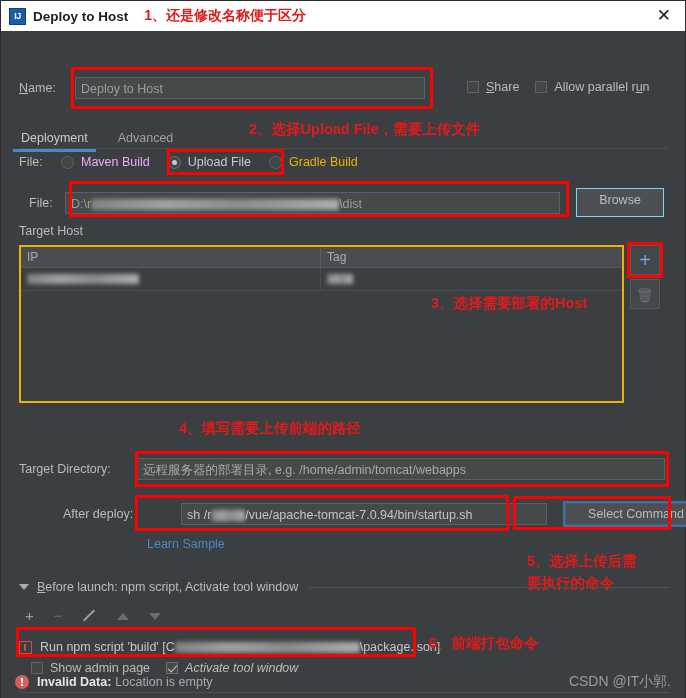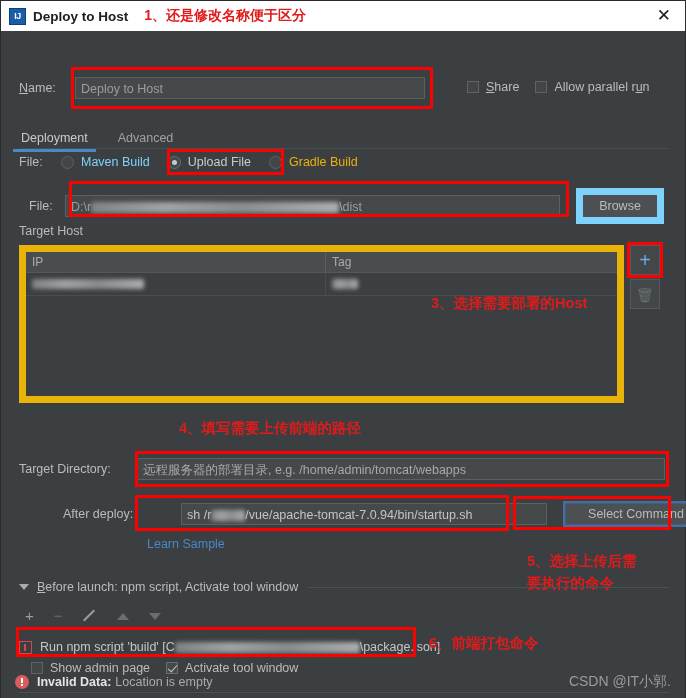--- a/index.html
+++ b/index.html
@@ -41,22 +41,22 @@
   .row{display:flex;align-items:center;}
   .lbl{color:#bbbbbb;font-size:12.5px;white-space:nowrap;}
   .mn{text-decoration:underline;}
 
   .field{
     background:#45494a;border:1px solid #5e6060;color:#9a9d9e;
     font-size:12.5px;height:22px;line-height:22px;padding:0 5px;box-sizing:border-box;
     overflow:hidden;white-space:nowrap;
   }
   .btn{
-    background:#4c5052;border:7px solid #7dd3fc;color:#bbbbbb;
-    font-size:12.5px;height:36px;line-height:22px;text-align:center;
+    background:#4c5052;border:1px solid #7dd3fc;color:#bbbbbb;
+    font-size:12.5px;height:29px;line-height:22px;text-align:center;
     box-sizing:border-box;padding:0 10px;white-space:nowrap;cursor:pointer;
   }
   .btn.focus{border:2px solid #466d9c;box-shadow:0 0 0 1px #3d6185 inset;}
 
   
   .hl{position:absolute;border:3px solid #ff0000;box-sizing:border-box;pointer-events:none;}
   .note{
     position:absolute;color:#e01b1b;font-size:14.5px;font-weight:bold;white-space:nowrap;
     line-height:20px;
   }
@@ -92,21 +92,21 @@
   
   .blur{
     display:inline-block;vertical-align:middle;
     background:linear-gradient(90deg,#8e9192,#b5b8b9 30%,#9a9d9e 60%,#c3c5c6);
     filter:blur(2.2px);opacity:.82;border-radius:2px;
   }
 
   
   .tbl{
     position:absolute;left:18px;top:214px;width:605px;height:158px;
-    background:#3c3f41;border:7px solid #eab308;box-sizing:border-box;
+    background:#3c3f41;border:2px solid #eab308;box-sizing:border-box;
   }
   .tbl-head{display:flex;height:20px;background:#4a4d4f;border-bottom:1px solid #555859;}
   .th{
     color:#a9acad;font-size:12px;line-height:20px;padding-left:6px;box-sizing:border-box;
   }
   .th.c1{width:300px;border-right:1px solid #5b5e5f;}
   .th.c2{flex:1;}
   .tbl-row{display:flex;height:22px;border-bottom:1px solid #4a4d4e;align-items:center;}
   .td{box-sizing:border-box;padding-left:6px;height:22px;display:flex;align-items:center;}
   .td.c1{width:300px;border-right:1px solid #4a4d4e;}
@@ -199,25 +199,26 @@
       <span class="lbl" style="margin-left:7px;"><span>Allow parallel r</span><span class="mn">u</span><span>n</span></span>
     </div>
 
     <div class="hl" style="left:70px;top:36px;width:362px;height:42px;"></div>
 
     <div class="tabs">
       <div class="tab active">Deployment</div>
       <div class="tab">Advanced</div>
     </div>
     <div class="tabs-sep"></div>
+    <div class="note" style="left:248px;top:88px;">2、选择Upload File，需要上传文件</div>
 
     <div class="row" style="position:absolute;left:18px;top:124px;">
       <div class="lbl" style="width:42px;">File:</div>
       <span class="rb dim"></span>
-      <span class="lbl" style="margin-left:7px;color:#7dd3fc;">Maven Build</span>
+      <span class="lbl" style="margin-left:7px;color:#f0abfc;">Maven Build</span>
       <span class="rb sel" style="margin-left:18px;"></span>
       <span class="lbl" style="margin-left:7px;color:#c8cbcc;">Upload File</span>
       <span class="rb dim" style="margin-left:18px;"></span>
       <span class="lbl" style="margin-left:7px;color:#eab308;">Gradle Build</span>
     </div>
     <div class="hl" style="left:166px;top:118px;width:117px;height:26px;"></div>
 
     <div class="row" style="position:absolute;left:18px;top:157px;">
       <div class="lbl" style="width:46px;text-align:left;padding-left:10px;box-sizing:border-box;">File:</div>
       <div class="field" style="width:495px;"><span>D:\r</span><span class="blur" style="width:248px;height:11px;"></span><span>\dist</span></div>
@@ -286,21 +287,21 @@
       <span class="npm-ico"></span>
       <span class="npm-txt"><span>Run npm script 'build' [C</span><span class="blur" style="width:185px;height:11px;"></span><span>\package.json]</span></span>
     </div>
     <div class="hl" style="left:15px;top:596px;width:400px;height:30px;"></div>
     <div class="note" style="left:428px;top:602px;">6、前端打包命令</div>
 
     <div class="row" style="position:absolute;left:30px;top:630px;">
       <span class="cb dim"></span>
       <span class="lbl" style="margin-left:7px;">Show admin page</span>
       <span class="cb checked" style="margin-left:16px;"></span>
-      <span class="lbl" style="margin-left:7px;">Activate tool window</span>
+      <span class="lbl" style="margin-left:7px;font-style:italic;">Activate tool window</span>
     </div>
 
     <div class="divider" style="top:661px;"></div>
 
     <div class="status">
       <span class="err-ico"></span>
       <span class="err-strong">Invalid Data:</span>
       <span class="err-msg">Location is empty</span>
       <span class="watermark">CSDN @IT小郭.</span>
     </div>

